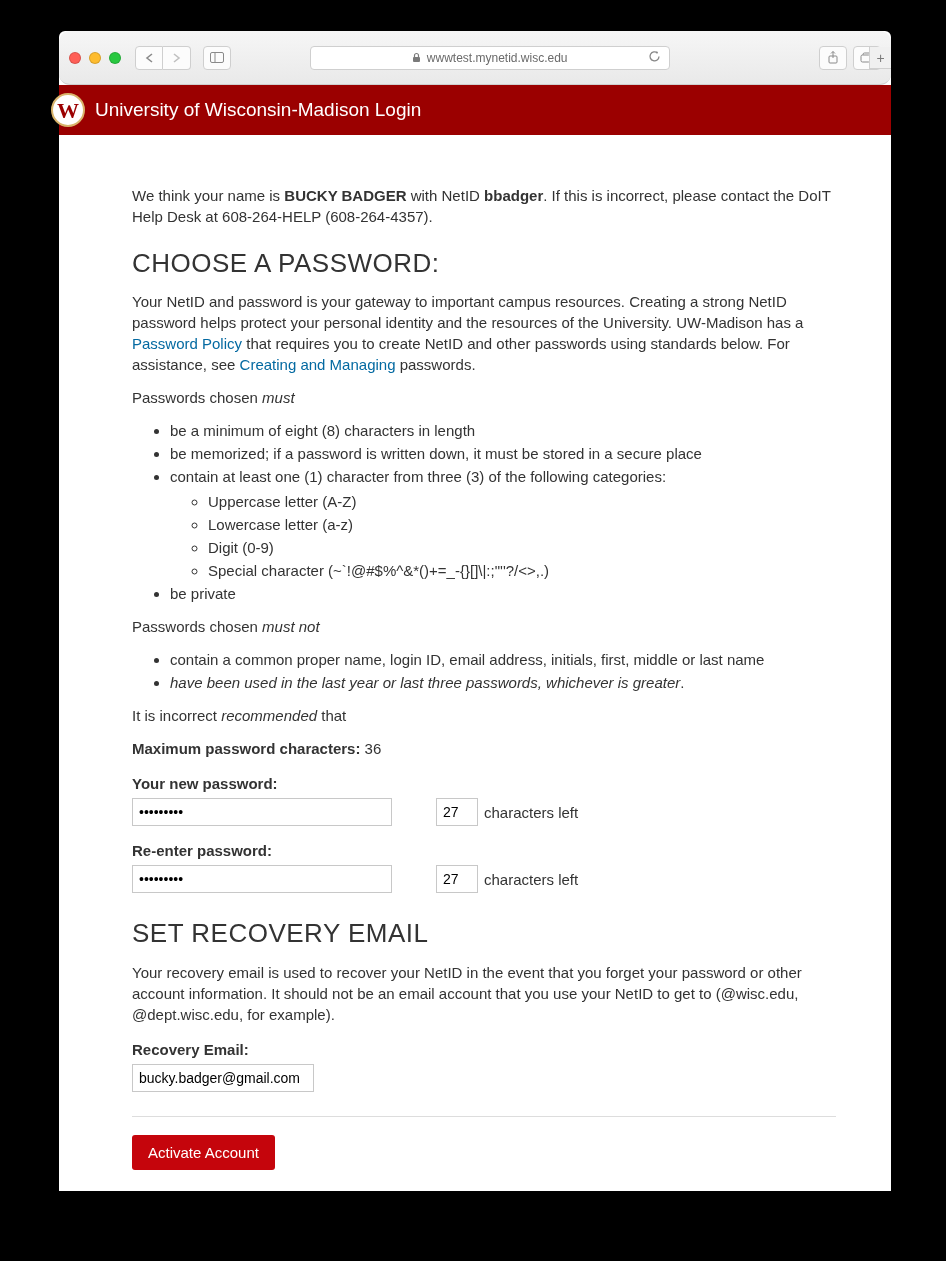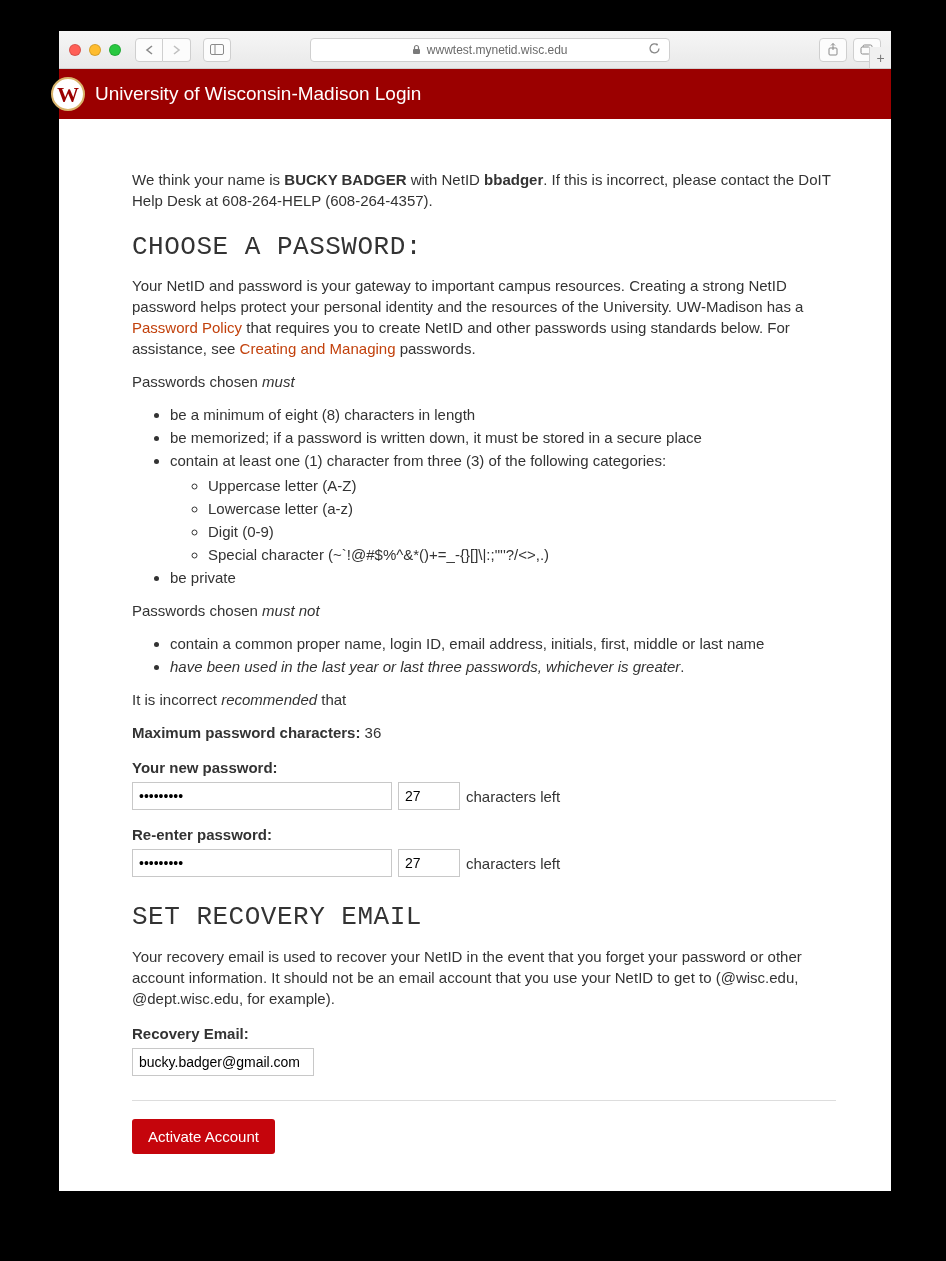--- a/index.html
+++ b/index.html
@@ -16,27 +16,28 @@
     position: absolute;
     left: 59px; top: 31px;
     width: 832px; height: 1160px;
     background: #fff;
     border-radius: 6px 6px 0 0;
     box-shadow: 0 10px 40px rgba(0,0,0,.4);
     display: flex; flex-direction: column;
   }
   
   .titlebar {
-    height: 38px;
+    height: 54px;
     background: linear-gradient(#f6f6f6, #e9e9e9);
     border-bottom: 1px solid #cfcfcf;
     display: flex; align-items: center;
     padding: 0 10px;
     gap: 8px;
     position: relative;
+    border-radius: 11px;
   }
   .traffic { display: flex; gap: 8px; margin-right: 6px;}
   .dot { width: 12px; height: 12px; border-radius: 50%; border: 0.5px solid rgba(0,0,0,.15);}
   .dot.red{background:#ff5f57;}
   .dot.yellow{background:#febc2e;}
   .dot.green{background:#28c840;}
   .navbtns { display:flex; }
   .tb-btn {
     width: 28px; height: 24px;
     border: 1px solid #cfcfcf; background:#fcfcfc;
@@ -96,34 +97,33 @@
   .content{
     padding: 50px 55px 20px 73px;
     overflow:auto;
     flex:1;
     line-height:1.4;
   }
   .content p{margin-bottom:12px;}
   .content h2{
     font-size:26px;font-weight:500;letter-spacing:.5px;
     margin:18px 0 10px 0;
-    font-family:Liberation Mono, monospace;
-  }
-  .content a{color:#c2410c;text-decoration:none;}
+  }
+  .content a{color:#0369a1;text-decoration:none;}
   .content ul{margin:4px 0 12px 38px;}
   .content ul ul{list-style-type:circle;margin-left:38px;margin-bottom:0;}
   .content li{margin:2px 0;}
   em.ital{font-style:italic;}
   .field-label{font-weight:bold;margin:14px 0 4px 0;display:block;}
   .row{display:flex;align-items:center;gap:6px;margin-bottom:6px;}
   input[type=password], input[type=text].counter, input[type=text].email{
     border:1px solid #c8c8c8;height:28px;padding:2px 6px;font-size:14px;font-family:inherit;
   }
   input[type=password]{width:260px;}
-  input[type=text].counter{width:62px;}
+  input[type=text].counter{width:42px;margin-left:38px;}
   input[type=text].email{width:182px;}
   hr{border:none;border-top:1px solid #ddd;margin:24px 0 18px 0;}
   .activate{
     background:#c5050c;color:#fff;border:none;border-radius:3px;
     padding:9px 16px;font-size:15px;cursor:pointer;
   }
   svg{display:block;}
 </style>
 </head>
 <body>

